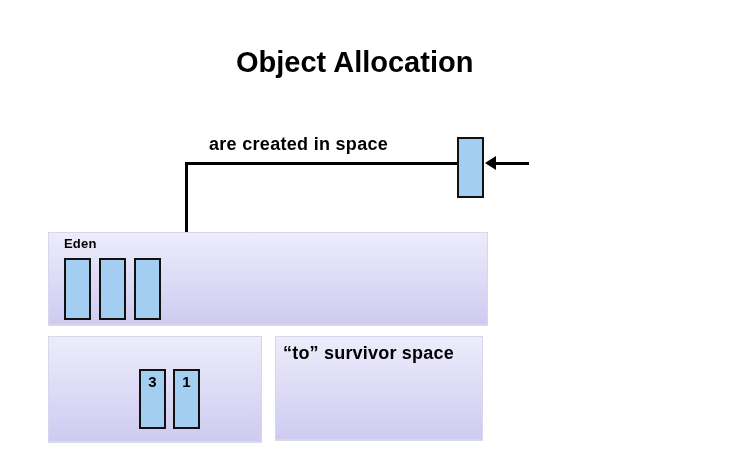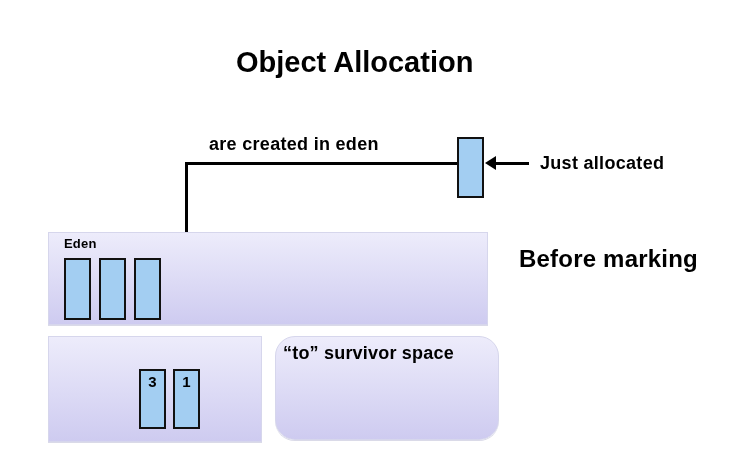--- a/index.html
+++ b/index.html
@@ -41,58 +41,56 @@
   .obj .num { display:block; text-align:center; font-size:15px; margin-top:2px; letter-spacing:0; }
 
   .region {
     position:absolute; box-sizing:border-box;
     background:linear-gradient(180deg, #edecfb 0%, #dcdaf5 55%, #cecbf0 100%);
     border:1px solid #d6d6ec;
     box-shadow:0 1px 0 rgba(150,150,190,0.35);
   }
   .region-eden { left:48px; top:203px; width:440px; height:93px; }
   .region-from { left:48px; top:307px; width:214px; height:106px; }
-  .region-to   { left:275px; top:307px; width:224px; height:104px;border-radius:20px; }
+  .region-to   { left:275px; top:307px; width:208px; height:104px; }
 
   .region-label { position:absolute; font-size:18px; letter-spacing:0.2px; white-space:nowrap; line-height:1.1; }
   .eden-label { left:15px; top:4px; font-size:13px; }
   .surv-label { left:7px; top:7px; }
 
   .just-obj { left:457px; top:108px; }
   .eden-obj1 { left:15px; top:25px; height:62px; }
   .eden-obj2 { left:50px; top:25px; height:62px; }
   .eden-obj3 { left:85px; top:25px; height:62px; }
   .from-obj3 { left:90px; top:32px; height:60px; }
   .from-obj1 { left:124px; top:32px; height:60px; }
 </style>
 </head>
 <body>
 
 <div class="canvas">
 
   <h1 class="abs title">Object Allocation</h1>
 
-  <div class="abs lbl created-lbl">are created in eden</div>
+  <div class="abs lbl created-lbl">are created in space</div>
   <div class="abs line hline-eden"></div>
   <div class="abs line vline-eden"></div>
   <div class="abs arrow-down"></div>
 
   <div class="obj just-obj"></div>
   <div class="abs line hline-just"></div>
   <div class="abs arrow-left"></div>
-  <div class="abs lbl just-lbl">Just allocated</div>
 
   <div class="region region-eden">
     <div class="region-label eden-label">Eden</div>
     <div class="obj eden-obj1"></div>
     <div class="obj eden-obj2"></div>
     <div class="obj eden-obj3"></div>
   </div>
 
-  <div class="abs before-lbl">Before marking</div>
 
   <div class="region region-from">
     <div class="obj from-obj3">
       <span class="num">3</span>
     </div>
     <div class="obj from-obj1">
       <span class="num">1</span>
     </div>
   </div>
 

